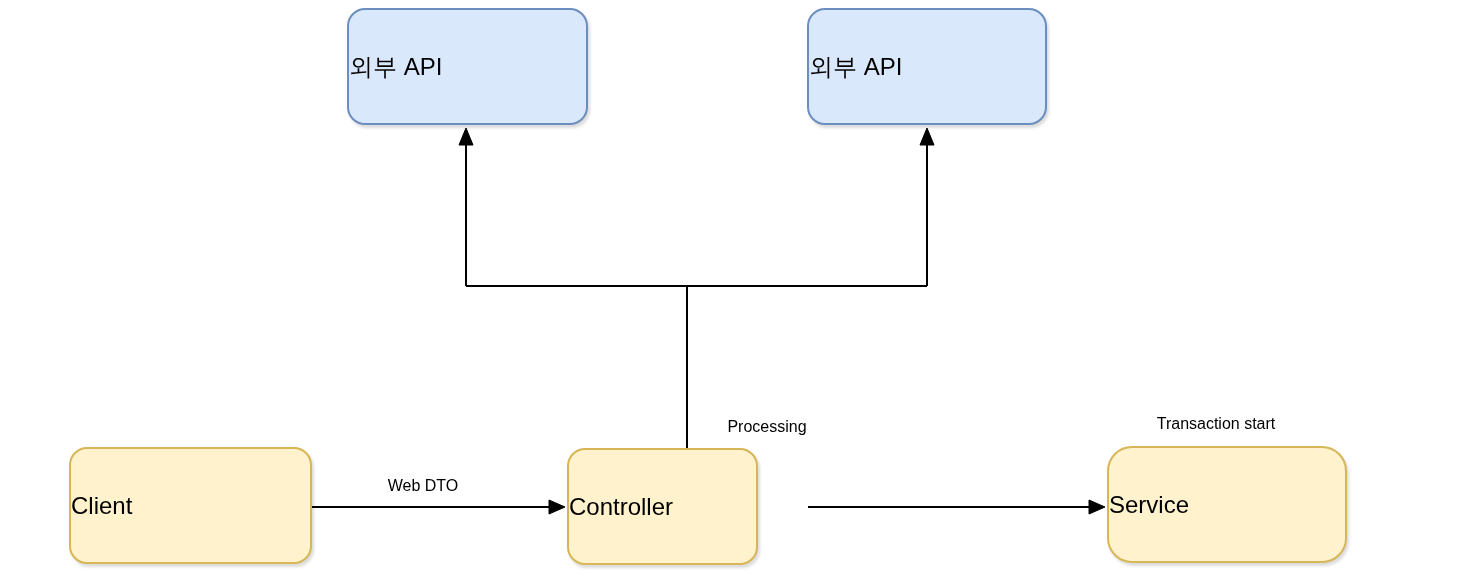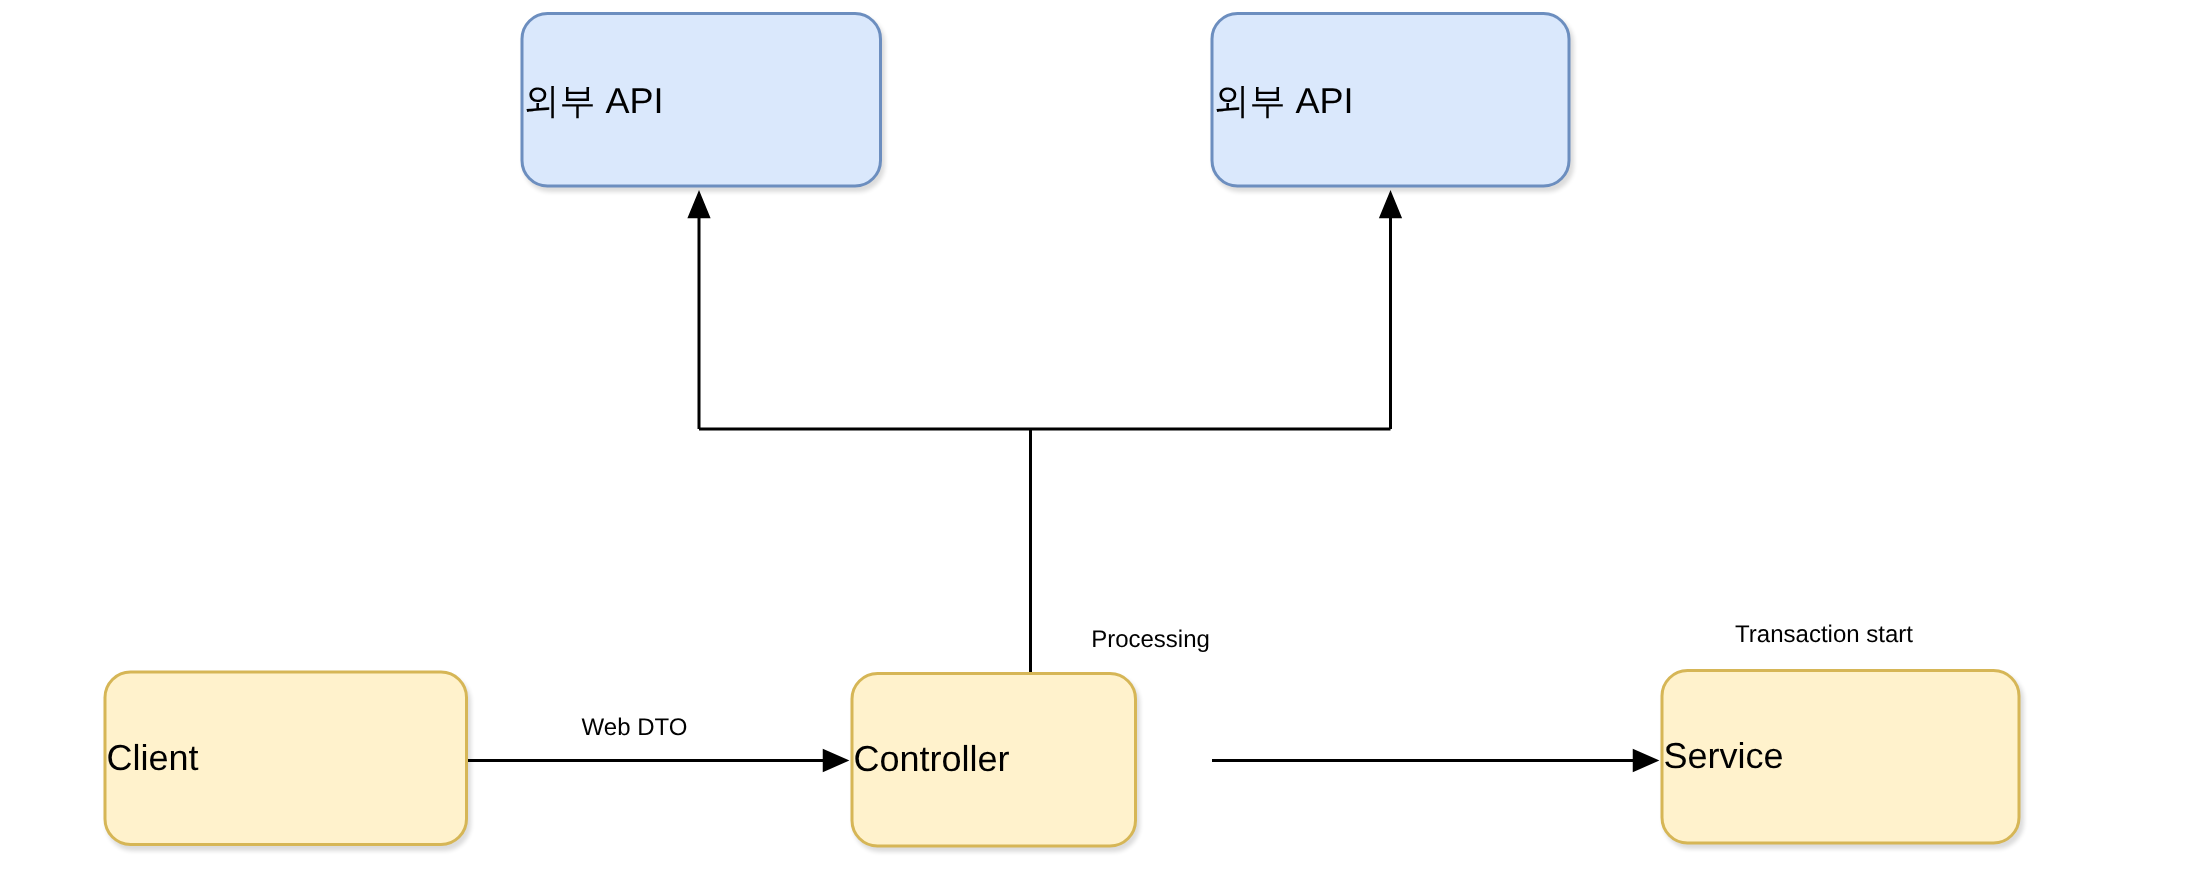--- a/index.html
+++ b/index.html
@@ -91,21 +91,21 @@
   </div>
 
   <div class="node comp" style="left:45px; top:447px; width:243px; height:117px;margin-left:24px;">
     <span>Client</span>
   </div>
 
   <div class="node comp" style="left:567px; top:448px; width:191px; height:117px;">
     <span>Controller</span>
   </div>
 
-  <div class="node comp" style="left:1107px; top:446px; width:240px; height:117px;">
+  <div class="node comp" style="left:1107px; top:446px; width:240px; height:117px;border-radius:25px;">
     <span>Service</span>
   </div>
 
   <div class="edge-label" style="left:423px; top:486px;">Web DTO</div>
 
 
   <div class="edge-label" style="left:767px; top:427px;">Processing</div>
 
   <div class="edge-label" style="left:1216px; top:424px;">Transaction start</div>
 

